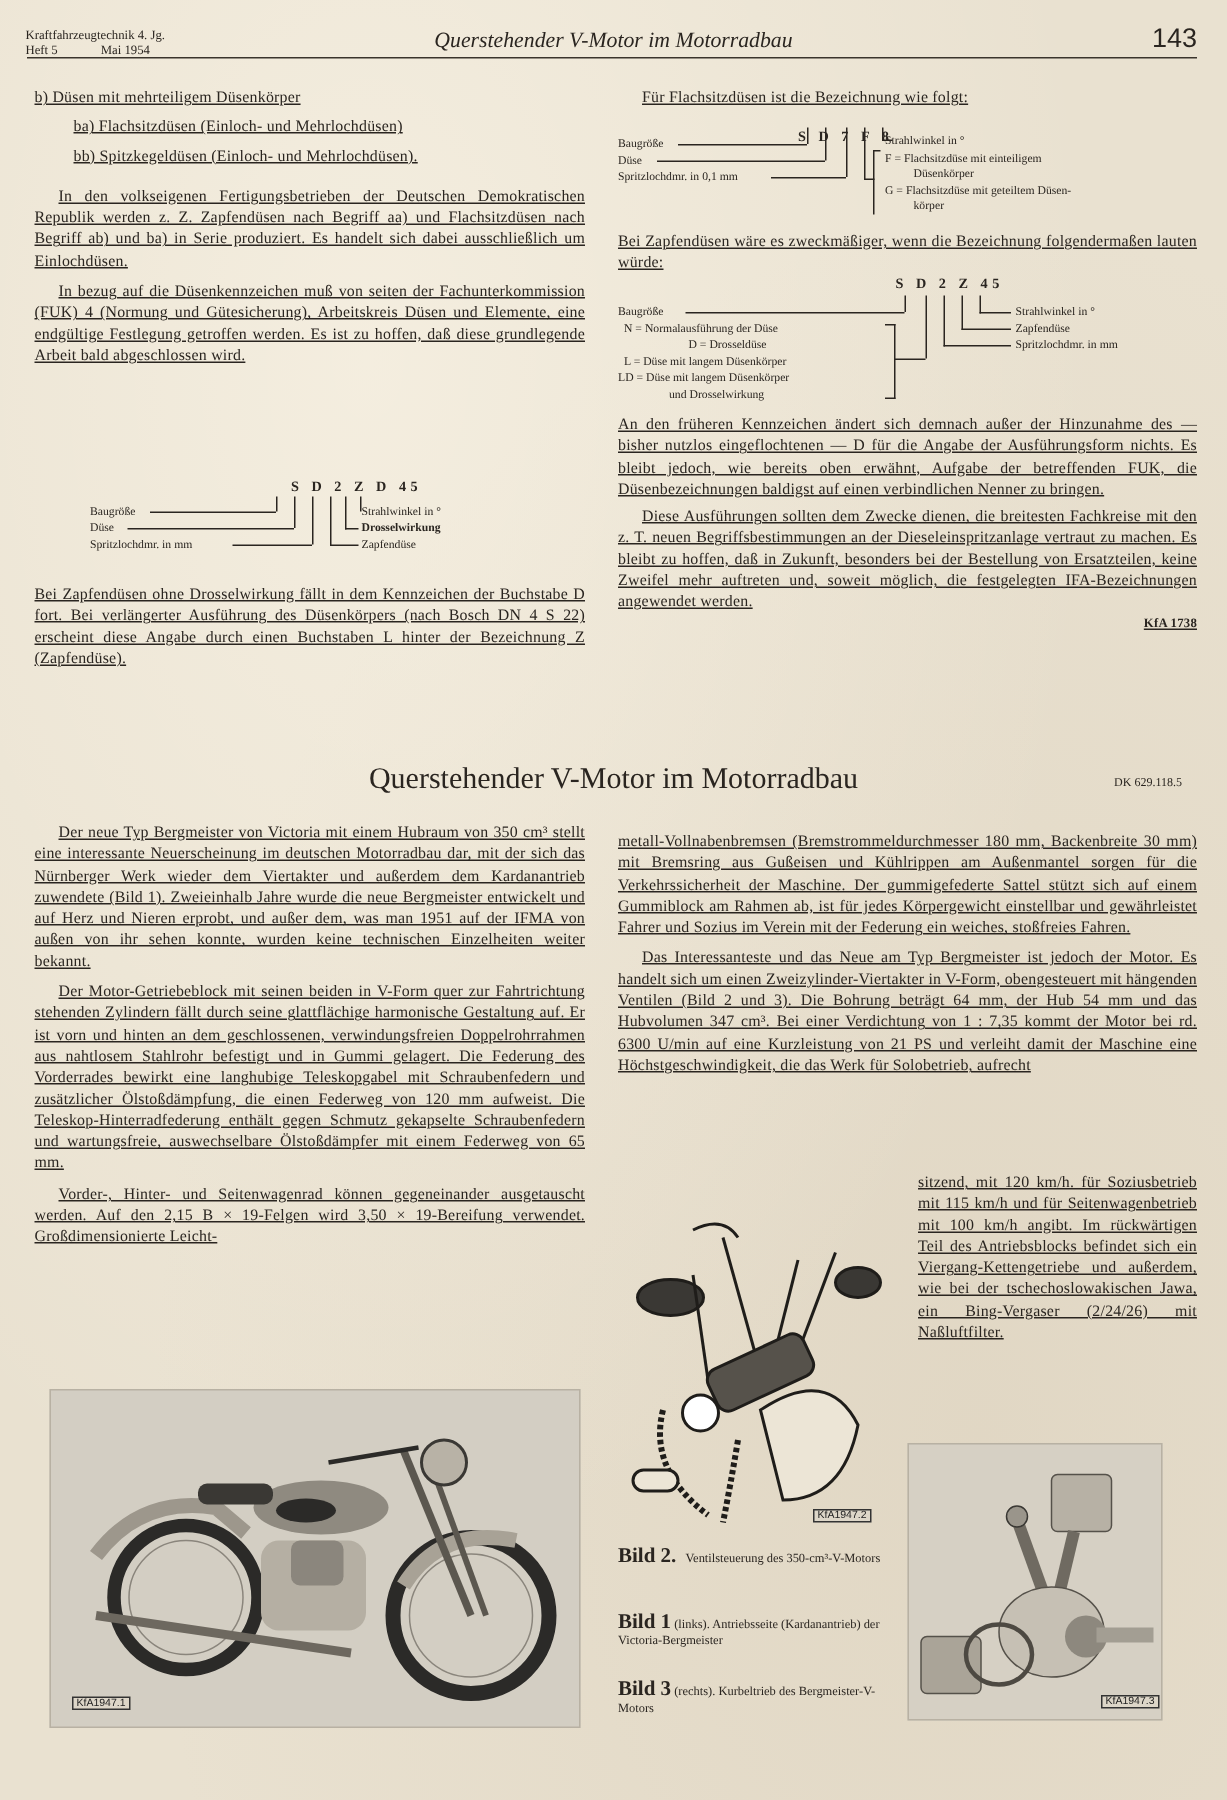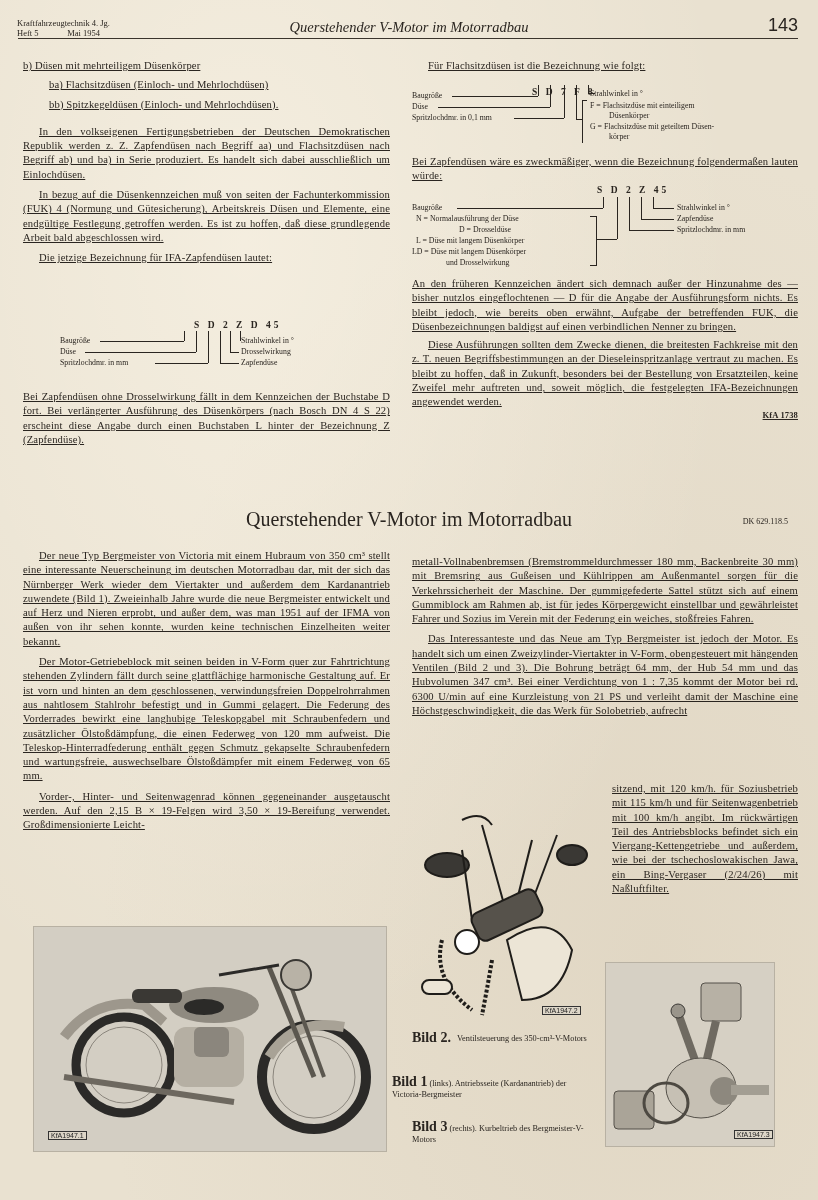--- a/index.html
+++ b/index.html
@@ -52,30 +52,29 @@
 
 <div class="abs col" style="left:23px; top:59px; width:367px;">
   <p>b) Düsen mit mehrteiligem Düsenkörper</p>
   <p style="padding-left:26px; margin-top:5px;">ba) Flachsitzdüsen (Einloch- und Mehrlochdüsen)</p>
   <p style="padding-left:26px; margin-top:5px;">bb) Spitzkegeldüsen (Einloch- und Mehrlochdüsen).</p>
   <div style="height:13px"></div>
   <p class="ind">In den volkseigenen Fertigungsbetrieben der Deutschen Demokratischen Republik werden z. Z. Zapfendüsen nach Begriff aa) und Flachsitzdüsen nach Begriff ab) und ba) in Serie produziert. Es handelt sich dabei ausschließlich um Einlochdüsen.</p>
   <div class="gap"></div>
   <p class="ind">In bezug auf die Düsenkennzeichen muß von seiten der Fachunterkommission (FUK) 4 (Normung und Gütesicherung), Arbeitskreis Düsen und Elemente, eine endgültige Festlegung getroffen werden. Es ist zu hoffen, daß diese grundlegende Arbeit bald abgeschlossen wird.</p>
   <div class="gap"></div>
-  <p class="ind">Die jetzige Bezeichnung für IFA-Zapfendüsen lautet:</p>
 </div>
 
 <div class="abs diagram" style="left:60px; top:321px; width:300px; height:62px;">
   <div class="abs code" style="left:118px; top:0;padding-left:16px;">S D 2 Z D 45</div>
   <div class="abs" style="left:0; top:15px;">Baugröße</div>
   <div class="abs" style="left:0; top:26px;">Düse</div>
   <div class="abs" style="left:0; top:37px;">Spritzlochdmr. in mm</div>
   <div class="abs" style="left:181px; top:15px;">Strahlwinkel in °</div>
-  <div class="abs" style="left:181px; top:26px;">Drosselwirkung</div>
+  <div class="abs" style="left:181px; top:26px;font-weight:bold;">Drosselwirkung</div>
   <div class="abs" style="left:181px; top:37px;">Zapfendüse</div>
   <div class="line" style="left:40px; top:20px; width:84px; height:0; border-top-width:1px;"></div>
   <div class="line" style="left:124px; top:10px; width:0; height:10px; border-left-width:1px;"></div>
   <div class="line" style="left:25px; top:31px; width:111px; height:0; border-top-width:1px;"></div>
   <div class="line" style="left:136px; top:10px; width:0; height:21px; border-left-width:1px;"></div>
   <div class="line" style="left:95px; top:42px; width:53px; height:0; border-top-width:1px;"></div>
   <div class="line" style="left:148px; top:10px; width:0; height:32px; border-left-width:1px;"></div>
   <div class="line" style="left:160px; top:10px; width:18px; height:32px; border-left-width:1px; border-bottom-width:1px;"></div>
   <div class="line" style="left:170px; top:10px; width:8px; height:21px; border-left-width:1px; border-bottom-width:1px;"></div>
   <div class="line" style="left:180px; top:10px; width:0; height:10px; border-left-width:1px;"></div>
@@ -221,21 +220,21 @@
   </svg>
   <div class="kfa" style="left:128px; top:167px;">KfA1947.3</div>
 </div>
 
 <div class="abs cap" style="left:412px; top:1033px; width:190px;">
   <div style="display:flex;">
     <b style="min-width:45px;">Bild 2.</b>
     <span style="padding-top:1px;">Ventilsteuerung des 350-cm³-V-Motors</span>
   </div>
 </div>
-<div class="abs cap" style="left:392px; top:1077px; width:190px;">
+<div class="abs cap" style="left:412px; top:1077px; width:190px;">
   <b>Bild 1</b>
   <span>(links).</span>
   <span>Antriebsseite (Kardanantrieb) der Victoria-Bergmeister</span>
 </div>
 <div class="abs cap" style="left:412px; top:1122px; width:190px;">
   <b>Bild 3</b>
   <span>(rechts).</span>
   <span>Kurbeltrieb des Bergmeister-V-Motors</span>
 </div>
 

